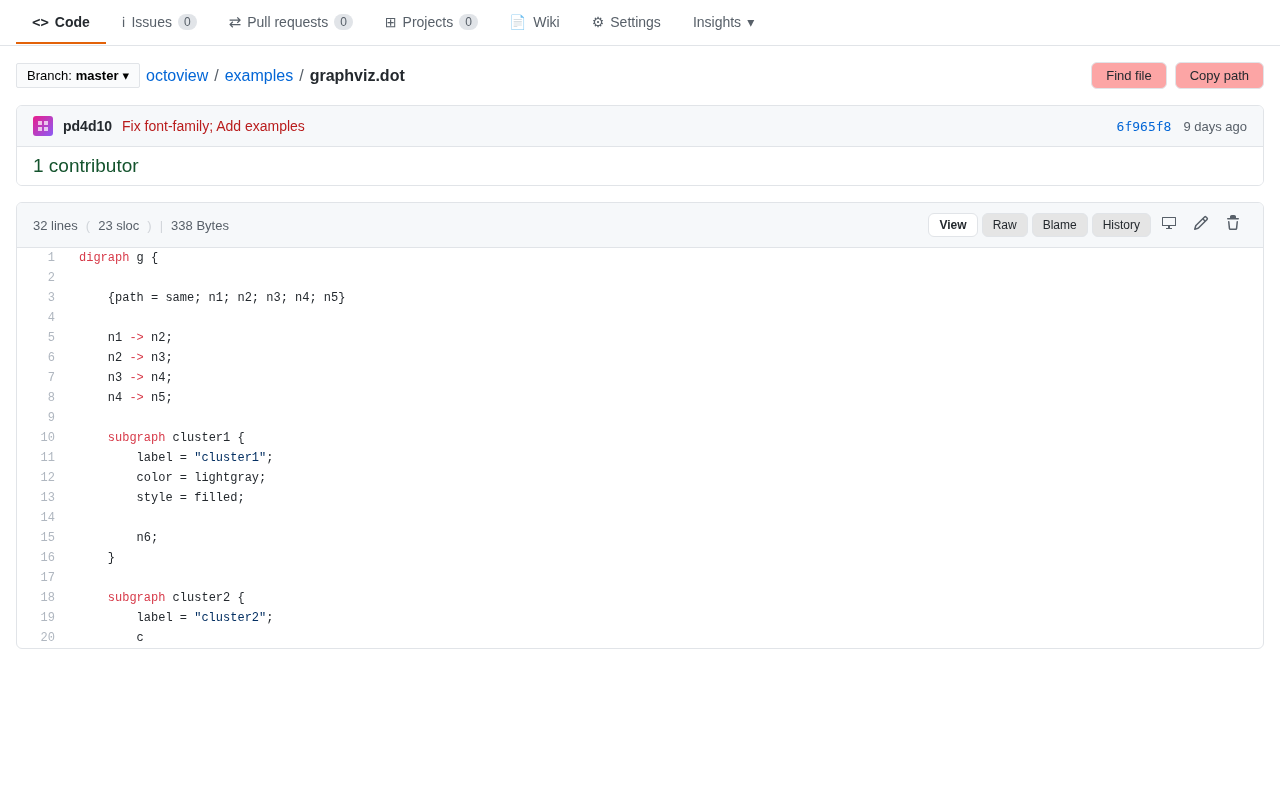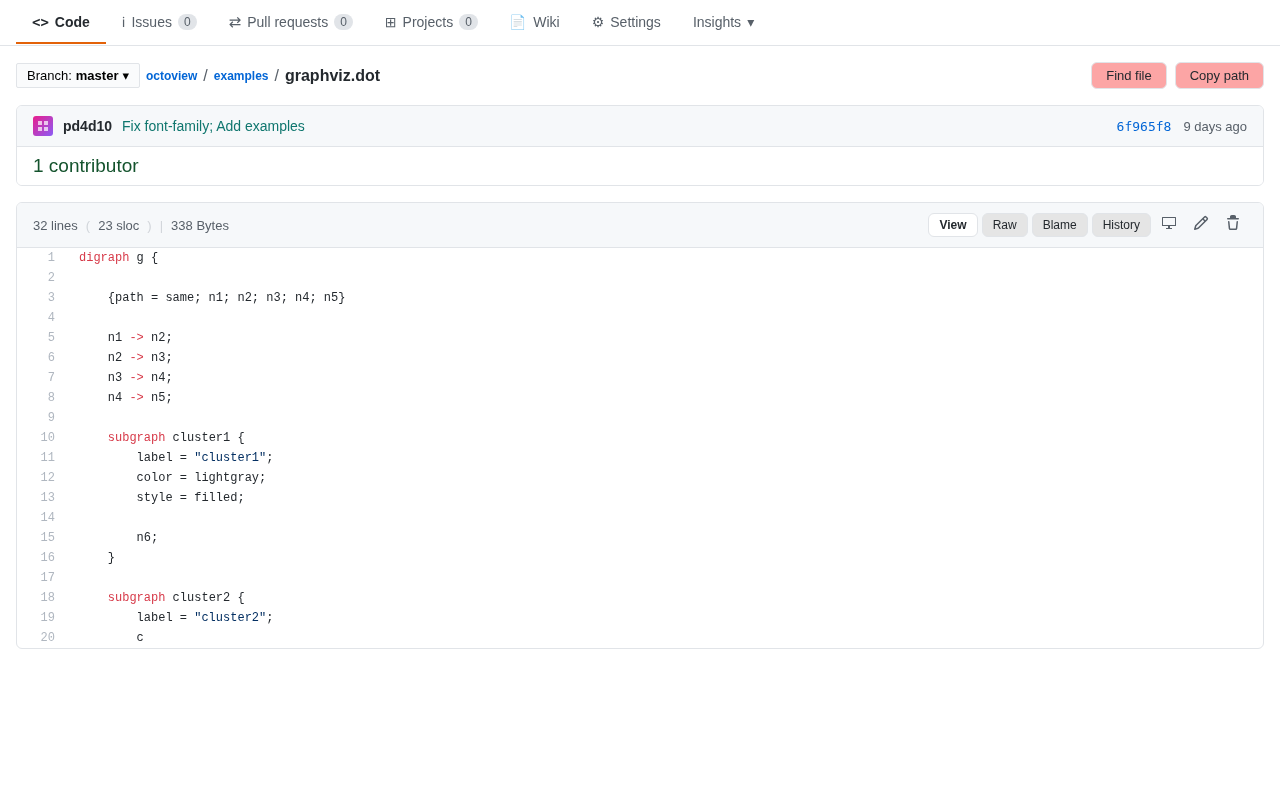--- a/index.html
+++ b/index.html
@@ -63,22 +63,22 @@
       border: 1px solid #e1e4e8;
       border-radius: 2px;
       padding: 4px 10px;
       background: #fafbfc;
       cursor: pointer;
       font-size: 13px;
     }
     .breadcrumb-link {
       color: #0366d6;
       text-decoration: none;
-      font-size: 12px;
-      font-weight: 700;
+      font-size: 16px;
+      font-weight: 400;
     }
     .breadcrumb-sep {
       color: #586069;
       font-size: 16px;
     }
     .breadcrumb-current {
       font-size: 16px;
       font-weight: 600;
       color: #24292e;
     }
@@ -125,21 +125,21 @@
       align-items: center;
       justify-content: center;
       font-size: 10px;
       color: white;
     }
     .commit-user {
       font-weight: 700;
       color: #24292e;
     }
     .commit-msg {
-      color: #0f766e;
+      color: #b91c1c;
     }
     .commit-right {
       display: flex;
       align-items: center;
       gap: 12px;
       color: #586069;
       font-size: 13px;
     }
     .commit-hash {
       color: #0366d6;

